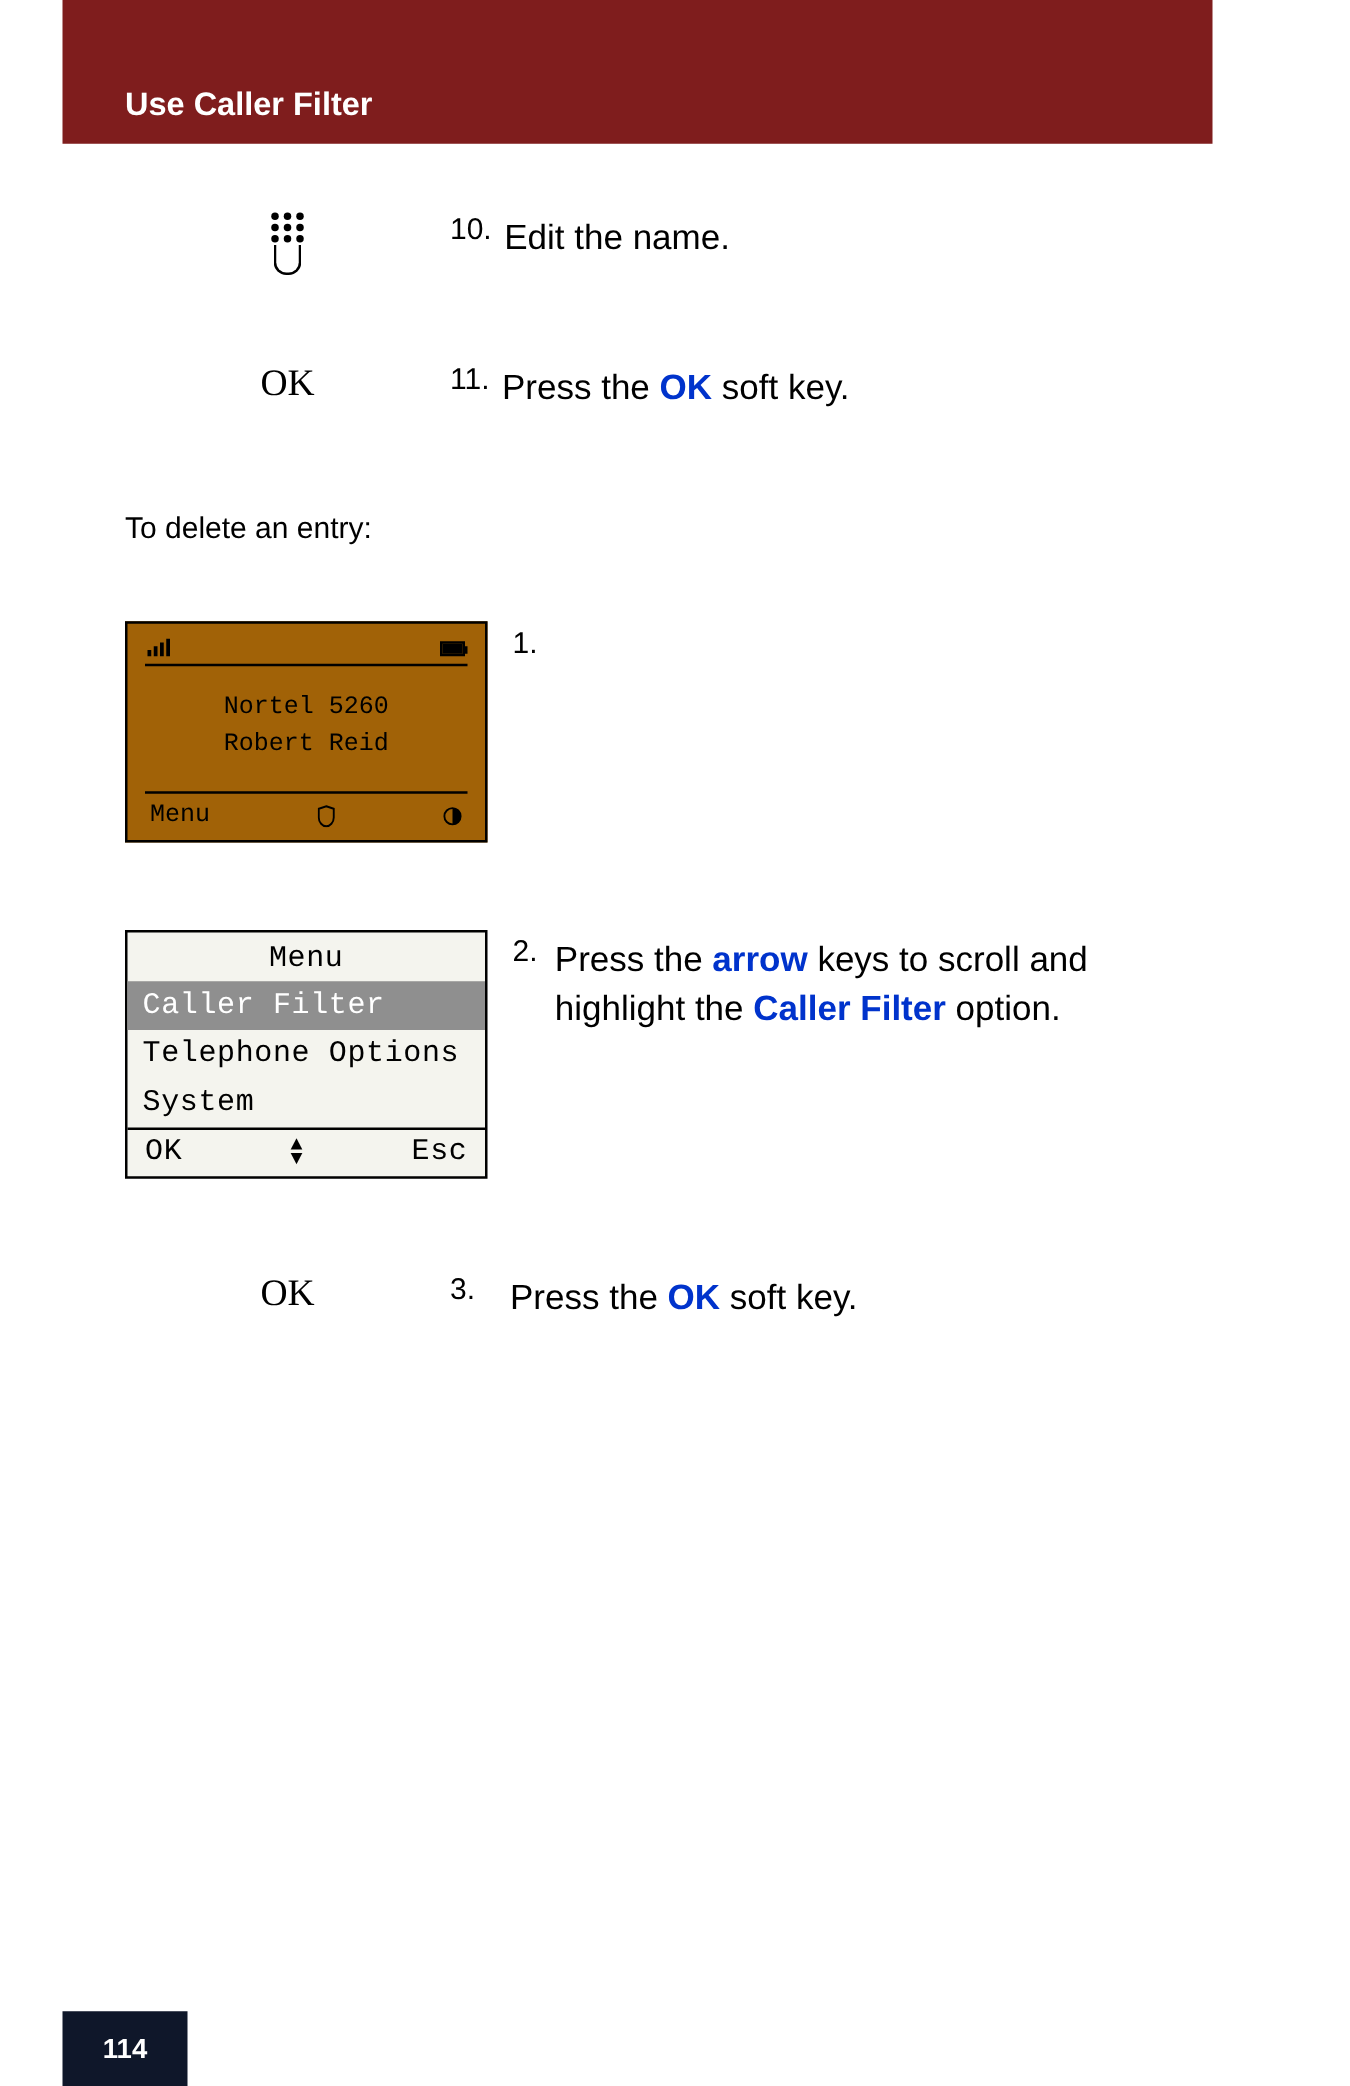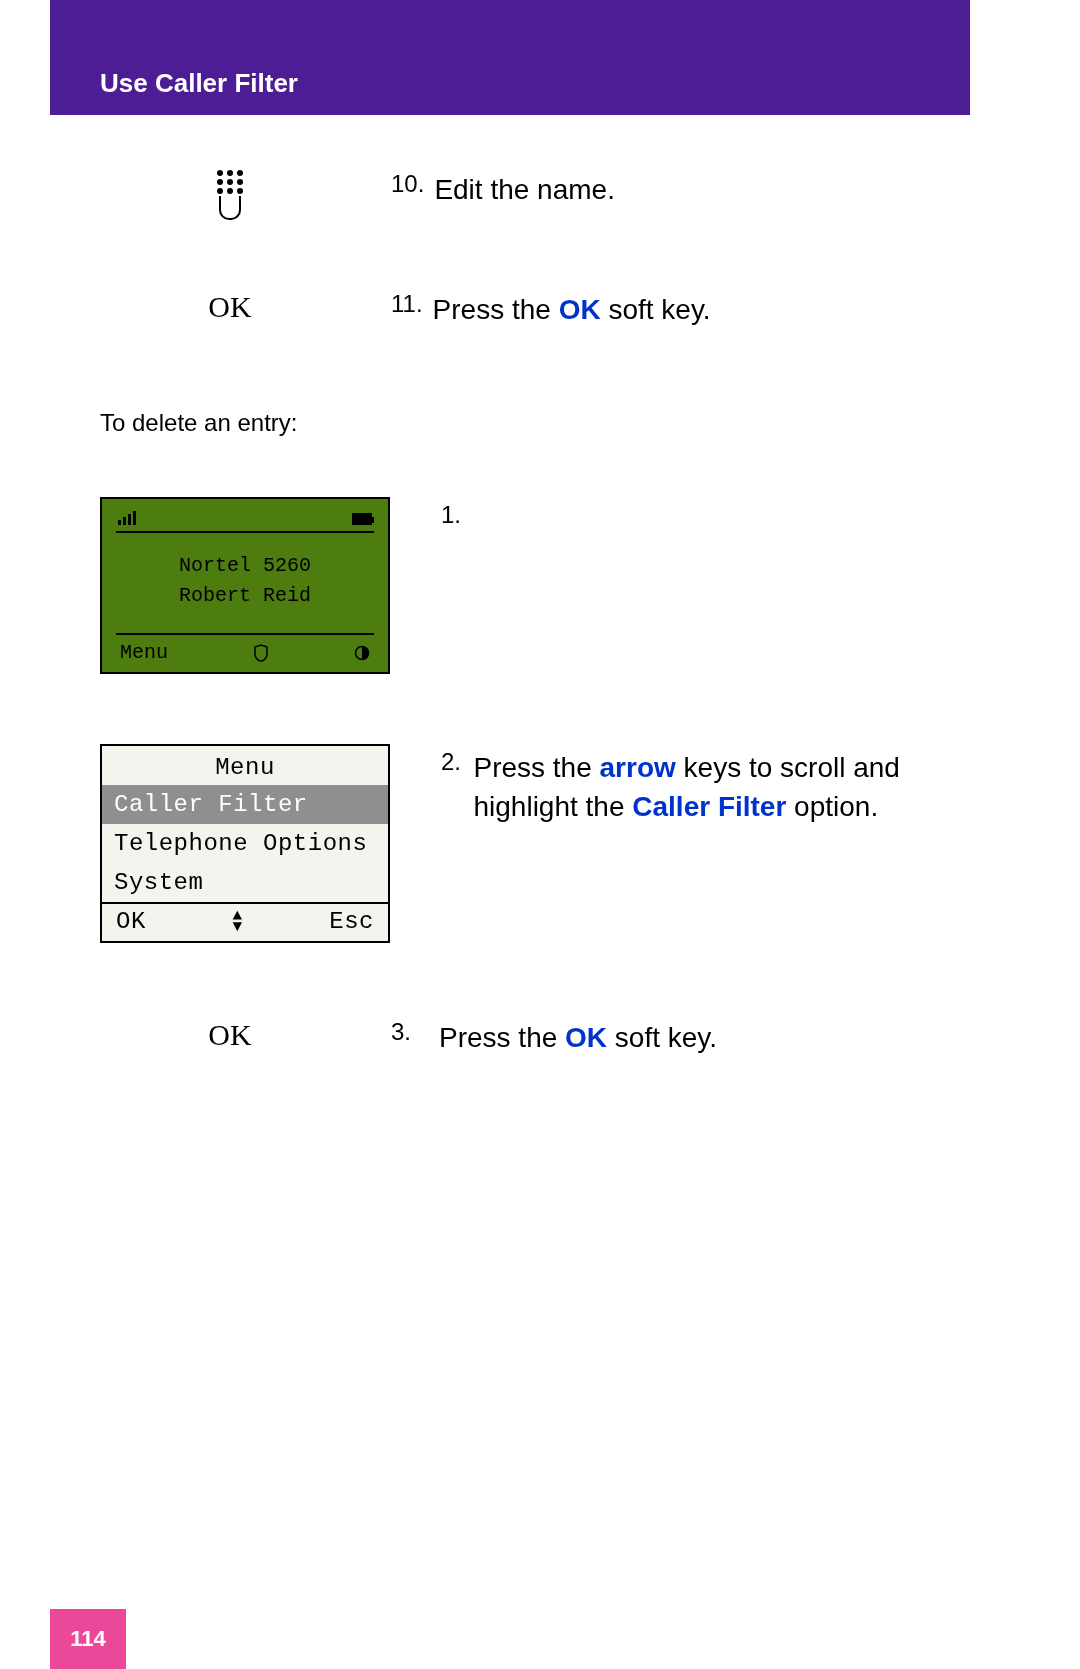--- a/index.html
+++ b/index.html
@@ -9,21 +9,21 @@
     background: #ffffff;
     font-family: Arial, Helvetica, sans-serif;
     position: relative;
   }
   .header-bar {
     position: absolute;
     top: 0;
     left: 50px;
     width: 920px;
     height: 115px;
-    background: #4c1d95;
+    background: #7f1d1d;
     color: #ffffff;
     display: flex;
     align-items: flex-end;
     padding: 0 0 16px 50px;
   }
   .header-title {
     font-weight: bold;
     font-size: 26px;
   }
   .content {
@@ -44,21 +44,20 @@
   }
   .text-col {
     flex: 1;
     display: flex;
     align-items: flex-start;
   }
   .step-num {
     font-size: 24px;
     margin-right: 10px;
     white-space: nowrap;
-    margin-left: 31px;
   }
   .step-text {
     font-size: 28px;
     line-height: 1.4;
   }
   .big-ok {
     font-family: "Times New Roman", Times, serif;
     font-size: 30px;
   }
   .section-heading {
@@ -86,21 +85,21 @@
   .hand-shape {
     width: 22px; height: 24px;
     border: 2.5px solid #000;
     border-top: none;
     border-radius: 0 0 10px 10px;
   }
 
   
   .phone-screen {
     border: 2px solid #000;
-    background: #4d7c0f;
+    background: #a16207;
     width: 290px;
     padding: 12px 0 8px 0;
   }
   .phone-status {
     display: flex;
     justify-content: space-between;
     align-items: flex-end;
     padding: 0 16px 6px 16px;
   }
   .signal-icon { display:flex; align-items:flex-end; gap:2px; }
@@ -156,23 +155,23 @@
   .arrow-updown {
     display:flex; flex-direction:column; align-items:center; line-height:0.7;
     font-size:16px;
   }
 
   
   .page-footer {
     position: absolute;
     bottom: 0;
     left: 50px;
-    width: 76px;
+    width: 100px;
     height: 60px;
-    background: #ec4899;
+    background: #0f172a;
     color: #ffffff;
     display:flex;
     align-items:center;
     justify-content:center;
     font-weight:bold;
     font-size: 22px;
   }
 
   .battery-icon {
     width:20px; height:12px; border:2px solid #000; position:relative;

